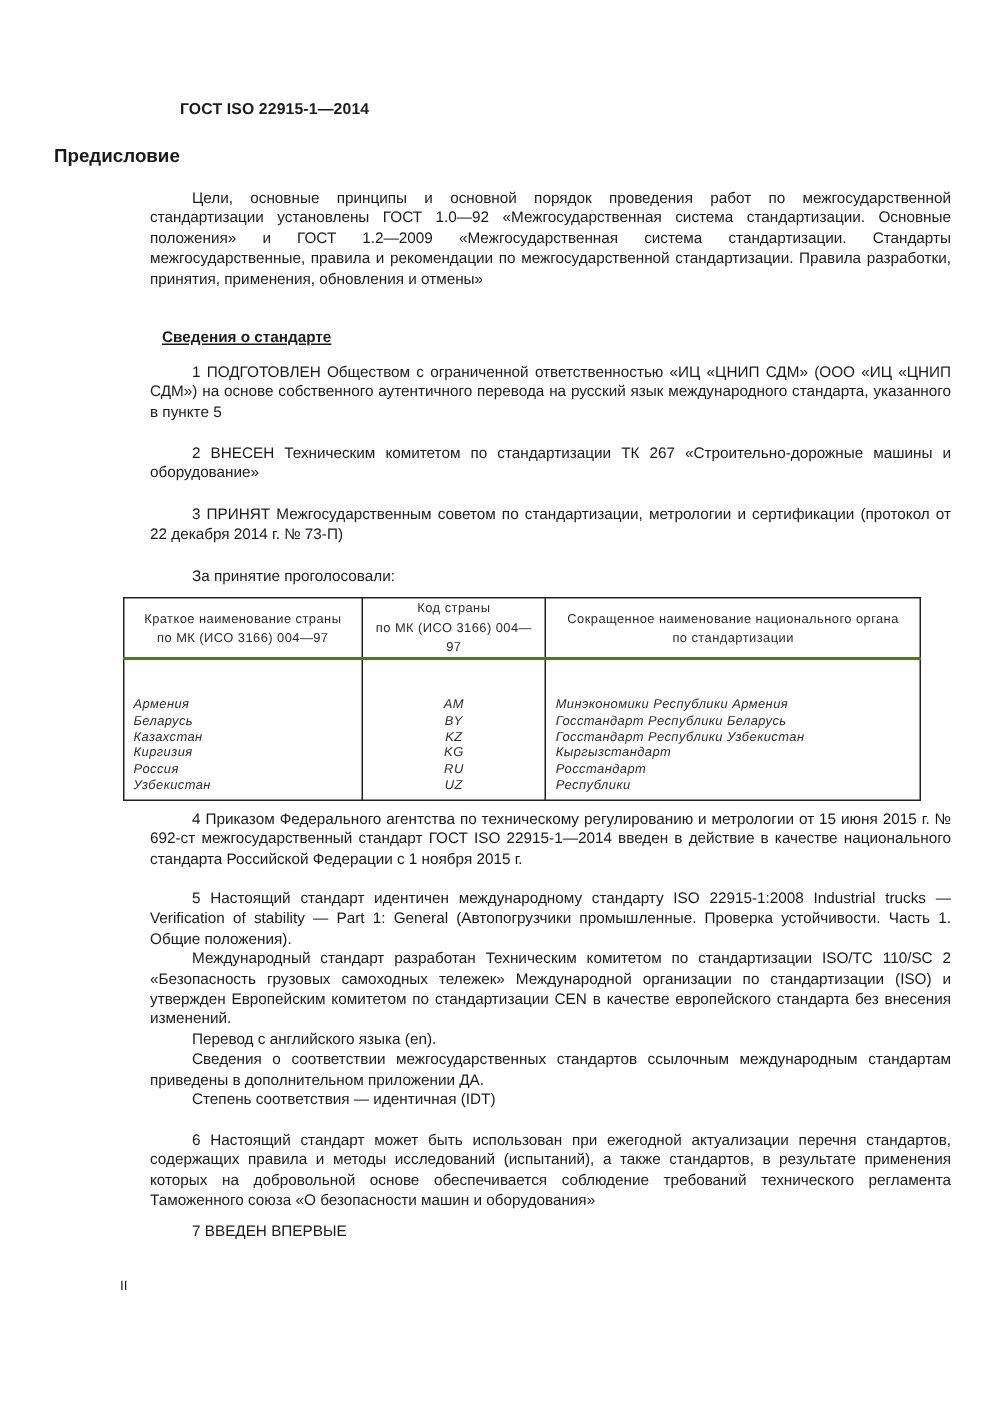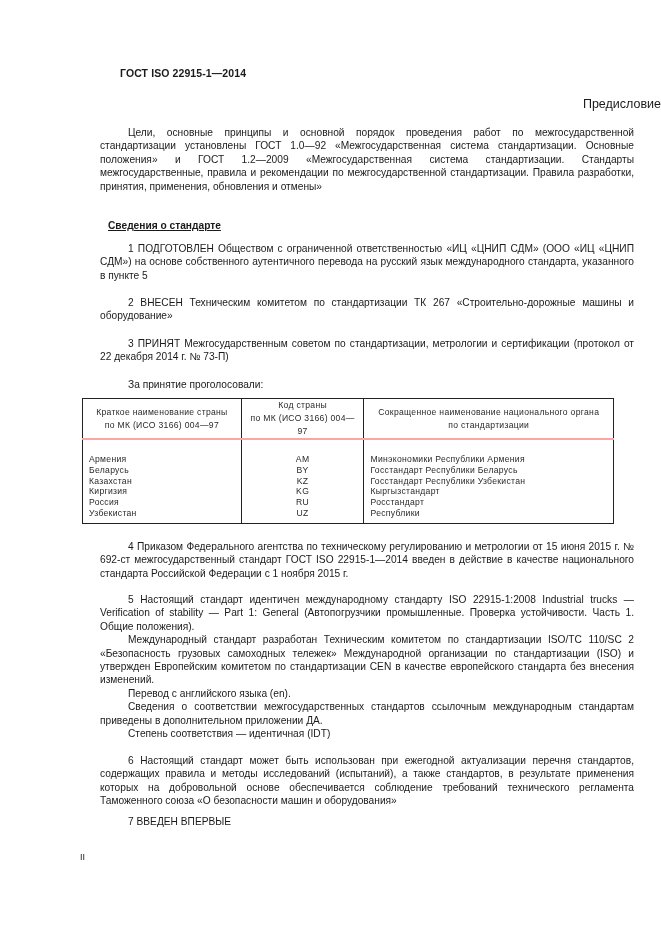--- a/index.html
+++ b/index.html
@@ -2,32 +2,32 @@
 <html><head>
 <meta charset="utf-8">
 <style>
   html, body { margin: 0; padding: 0; }
   body {
     width: 661px; height: 936px; background: #ffffff; position: relative;
     font-family: "Liberation Sans", sans-serif; color: #1a1a1a; overflow: hidden;
   }
   .abs { position: absolute; }
   .doc-id { left: 80px; top: 67px; font-size: 10.5px; font-weight: bold; letter-spacing: 0.1px; padding-left: 40px; }
-  .title { left: 0; width: 661px; top: 97px; text-align: right; font-size: 12.5px; font-weight: normal; padding-left: 36px; box-sizing: border-box; }
+  .title { left: 0; width: 661px; top: 97px; text-align: left; font-size: 12.5px; font-weight: bold; padding-left: 36px; box-sizing: border-box; }
   .para { left: 80px; width: 534px; font-size: 10.2px; line-height: 13.4px; text-align: justify; margin-left: 20px; }
   .para .ind { display: inline-block; width: 28px; }
   .sub { left: 108px; font-size: 10.2px; font-weight: bold; text-decoration: underline; }
   table.vote {
     position: absolute; left: 82px; top: 398px; width: 532px; border-collapse: collapse;
     font-size: 8.6px; color: #2a2a2a; letter-spacing: 0.3px;
   }
   table.vote th, table.vote td { border: 1px solid #222; vertical-align: top; }
   table.vote th { font-weight: normal; text-align: center; height: 38px; vertical-align: middle; line-height: 13px; padding: 0 4px; }
-  table.vote thead tr { border-bottom: 2px solid #fca5a5; }
-  table.vote td { padding: 14px 6px 4px 6px; line-height: 10.8px; }
+  table.vote thead tr { border-bottom: 2px solid #4d7c0f; }
+  table.vote td { padding: 24px 6px 4px 6px; line-height: 10.8px; font-style: italic; }
   table.vote td.code { text-align: center; }
   .page-num { left: 80px; top: 852px; font-size: 9px; }
 </style>
 </head>
 <body>
 
 <div class="abs doc-id">ГОСТ ISO 22915-1—2014</div>
 <div class="abs title">Предисловие</div>
 
 <div class="abs para" style="top:126px;"><span class="ind"></span><span>Цели, основные принципы и основной порядок проведения работ по межгосударственной стандартизации установлены ГОСТ 1.0—92 «Межгосударственная система стандартизации. Основные положения» и ГОСТ 1.2—2009 «Межгосударственная система стандартизации. Стандарты межгосударственные, правила и рекомендации по межгосударственной стандартизации. Правила разработки, принятия, применения, обновления и отмены»</span></div>

